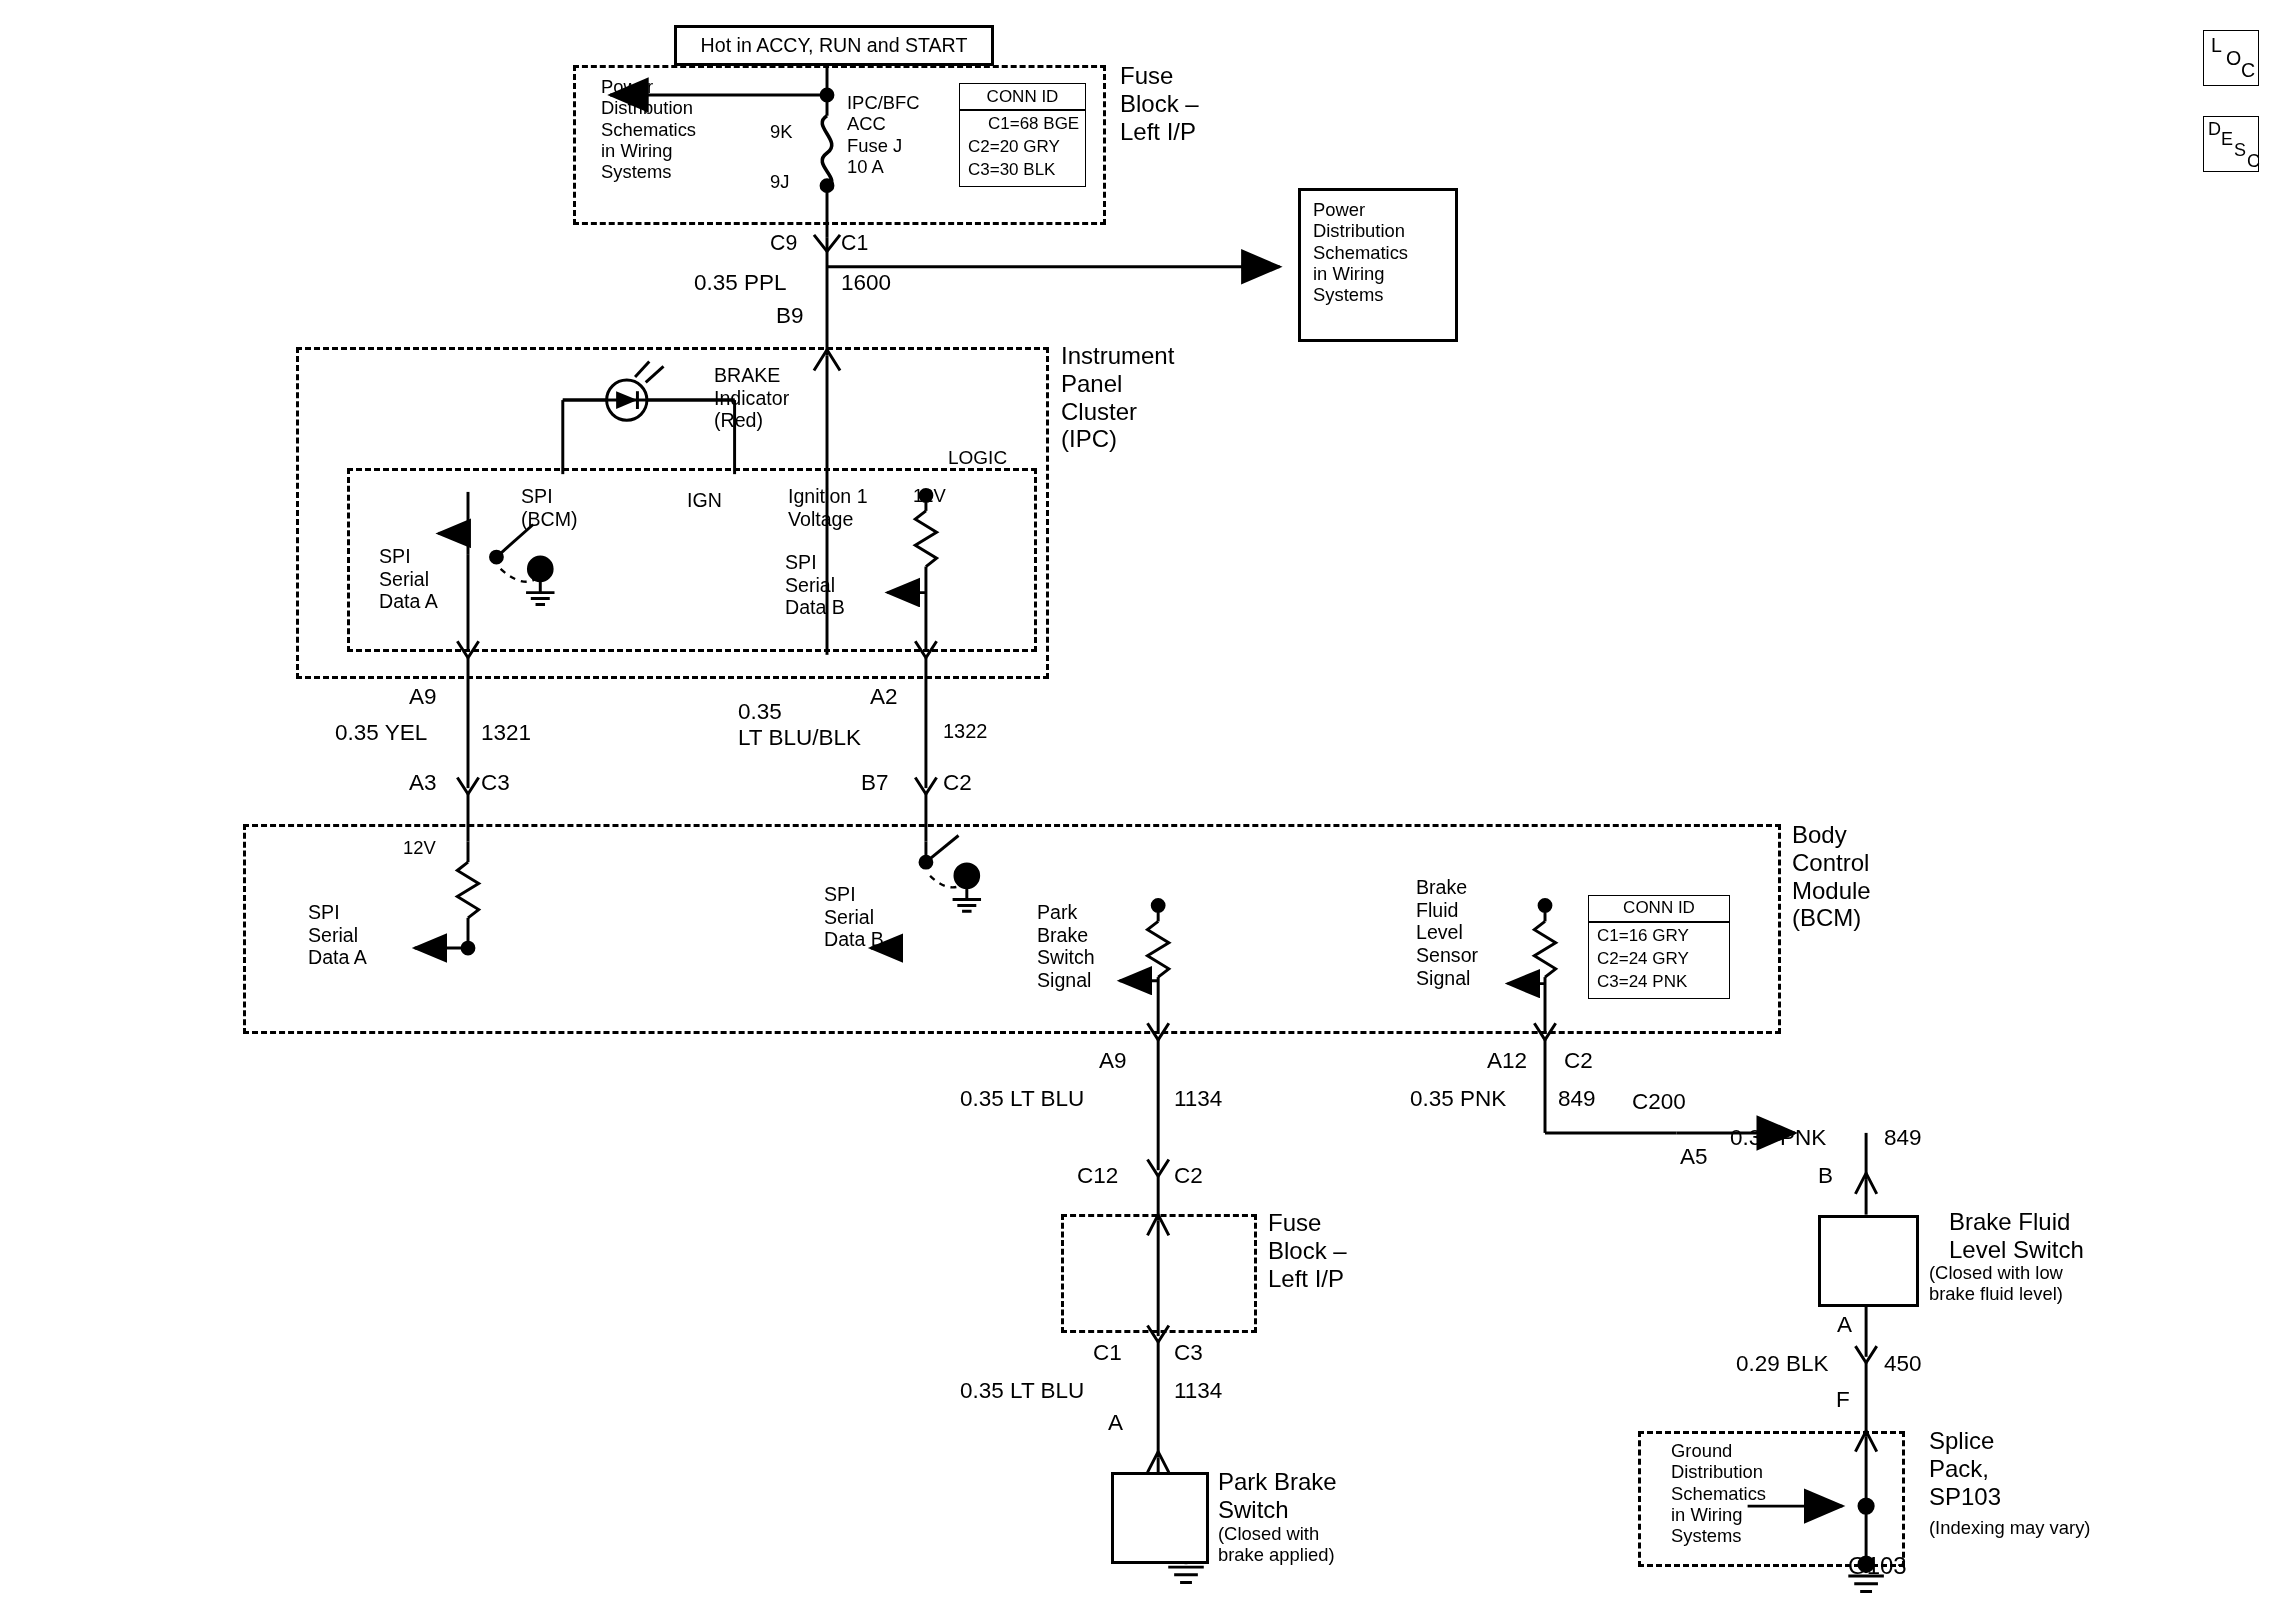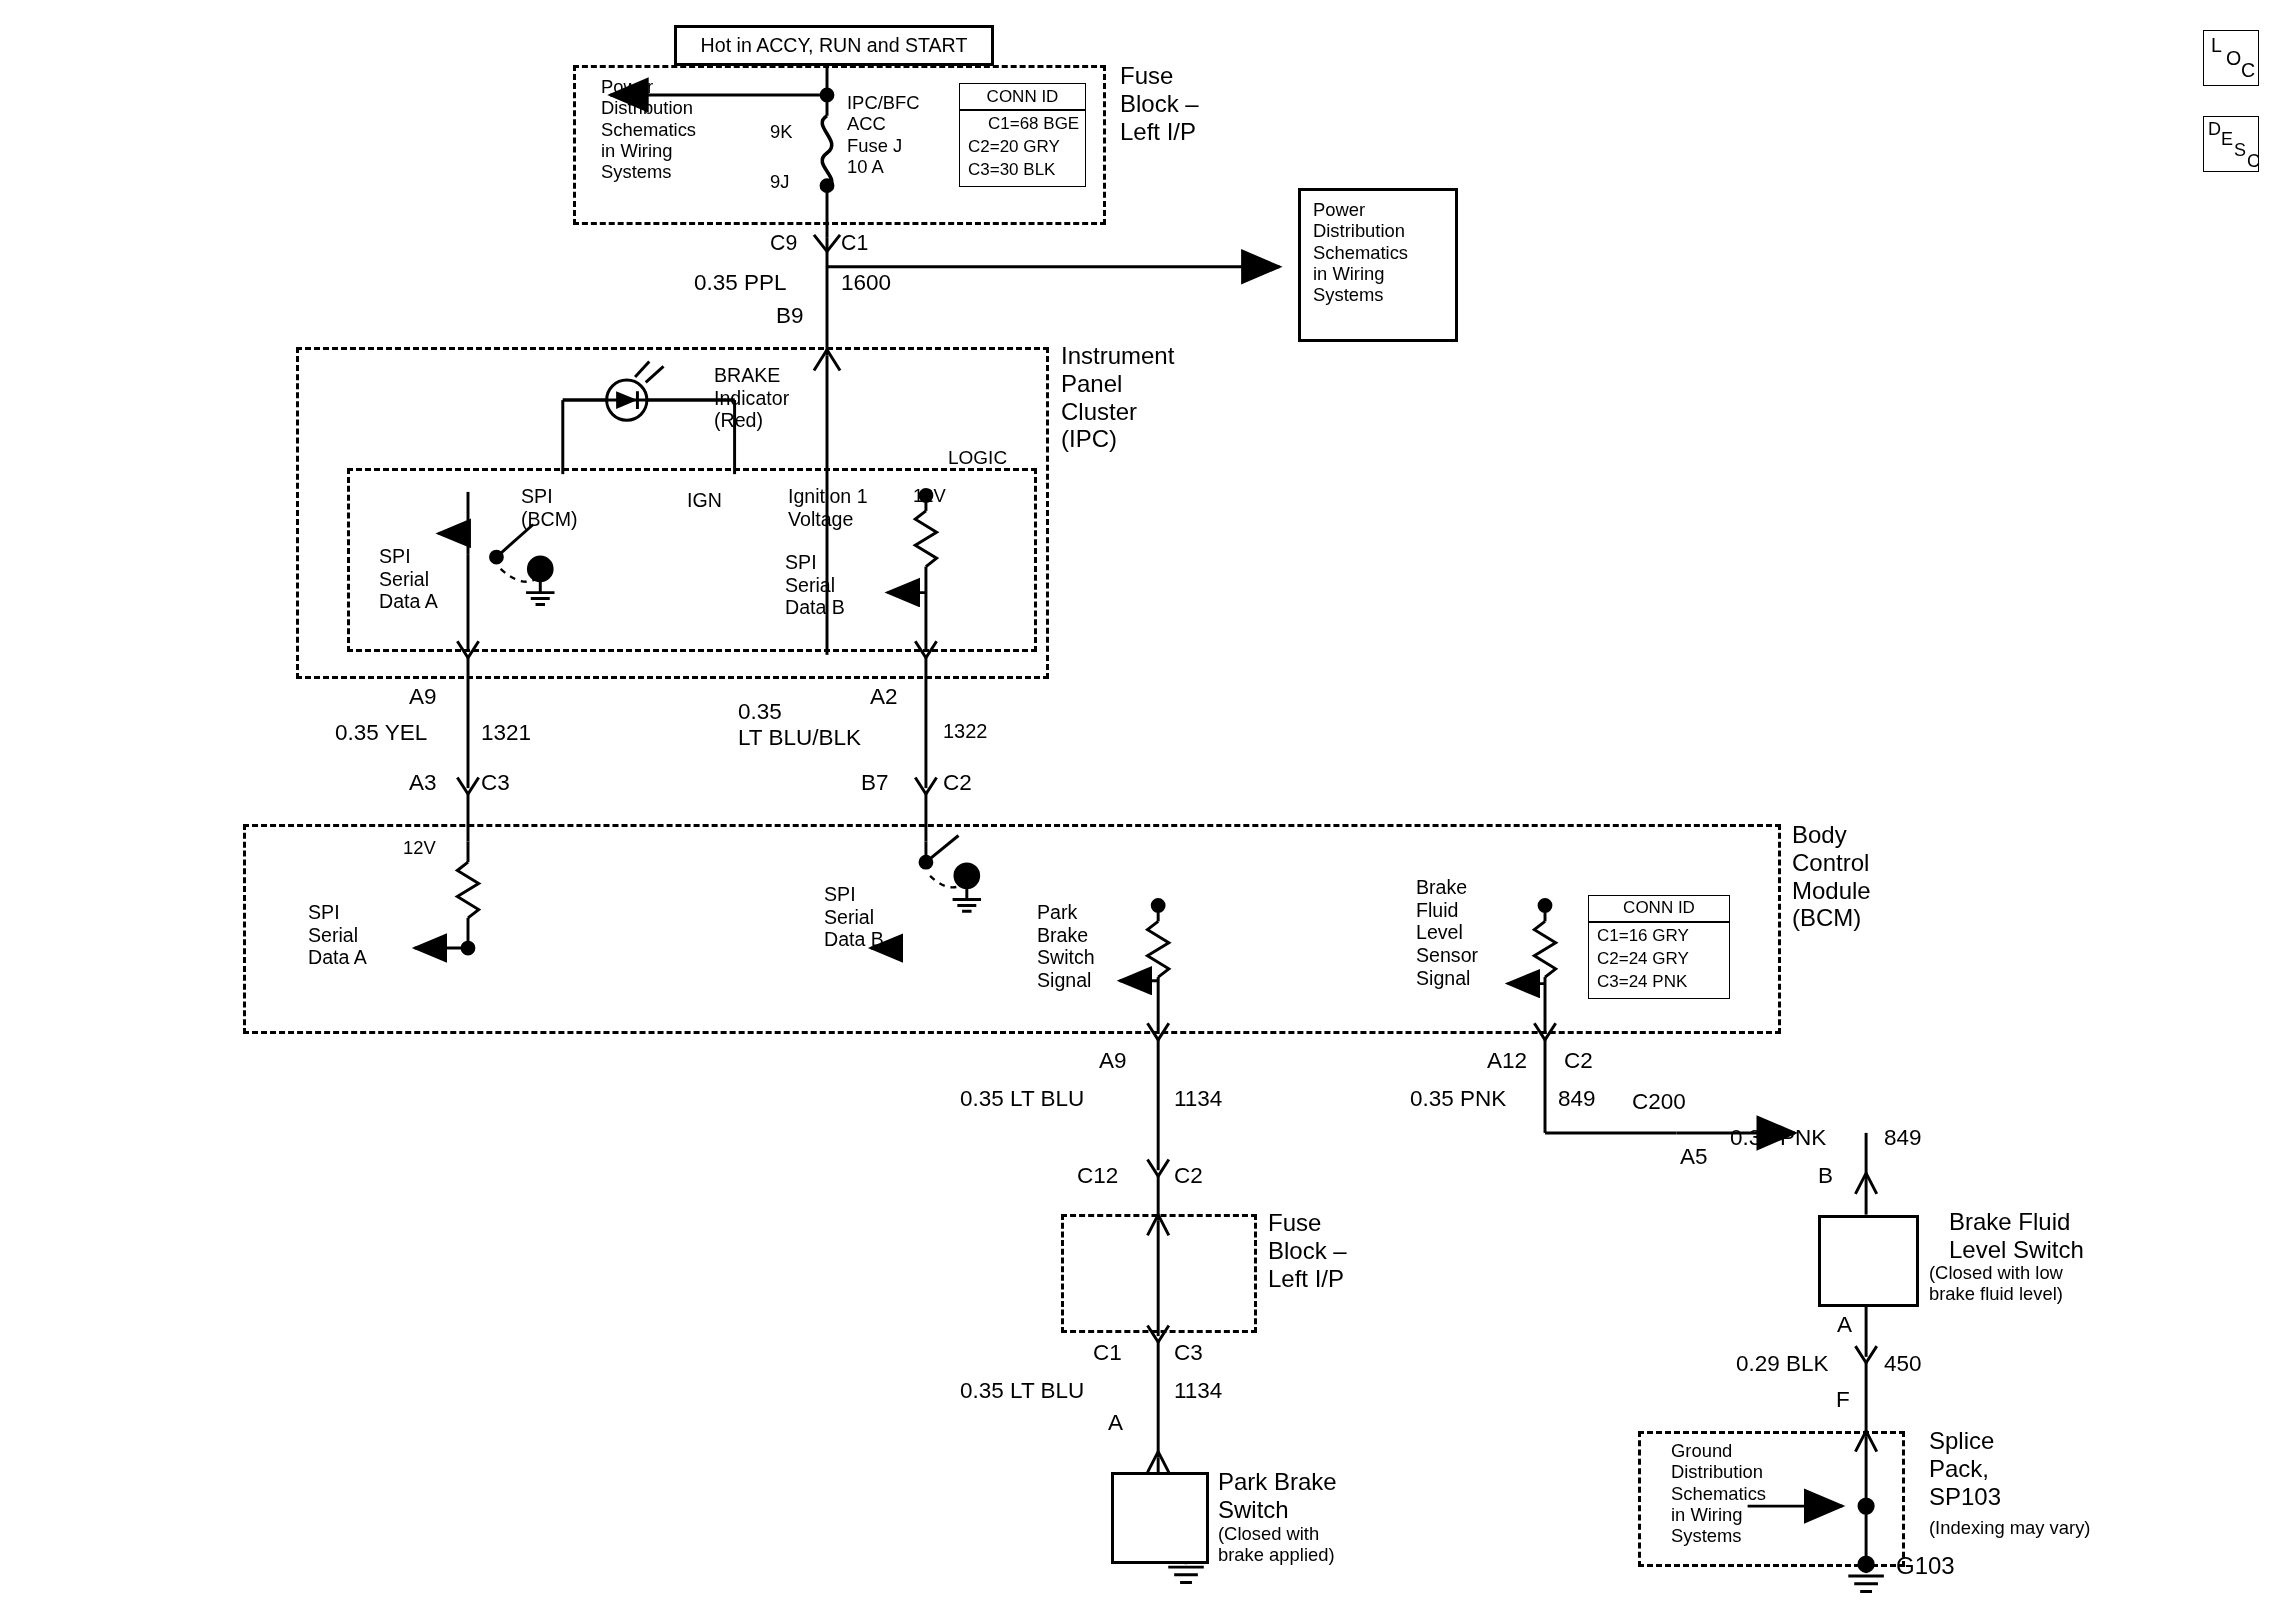--- a/index.html
+++ b/index.html
@@ -367,21 +367,21 @@
   <div class="dash-box" style="left:1638px; top:1431px; width:267px; height:136px;"></div>
   <div class="lbl" style="left:1671px; top:1440px; font-size:18.4px;">Ground
 Distribution
 Schematics
 in Wiring
 Systems</div>
   <div class="lbl" style="left:1929px; top:1427px; font-size:24px;">Splice
 Pack,
 SP103</div>
   <div class="lbl" style="left:1929px; top:1517px; font-size:18.4px;">(Indexing may vary)</div>
-  <div class="lbl" style="left:1896px; top:1552px; font-size:24px;">G103</div>
+  <div class="lbl" style="left:1848px; top:1552px; font-size:24px;">G103</div>
 
   <div class="thin-box" style="left:2203px; top:30px; width:56px; height:56px;"></div>
   <div class="lbl" style="left:2211px; top:34px; font-size:19.6px;">L</div>
   <div class="lbl" style="left:2226px; top:47px; font-size:19.6px;">O</div>
   <div class="lbl" style="left:2241px; top:59px; font-size:19.6px;">C</div>
 
   <div class="thin-box" style="left:2203px; top:116px; width:56px; height:56px;"></div>
   <div class="lbl" style="left:2208px; top:119px; font-size:18px;">D</div>
   <div class="lbl" style="left:2221px; top:129px; font-size:18px;">E</div>
   <div class="lbl" style="left:2234px; top:140px; font-size:18px;">S</div>

